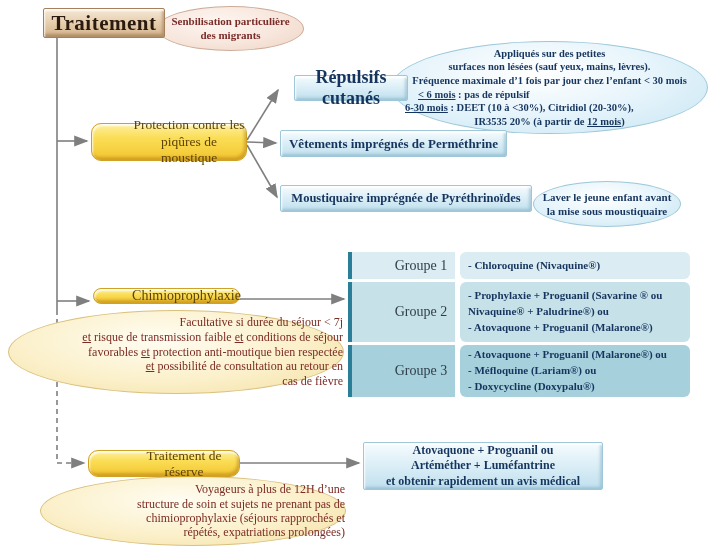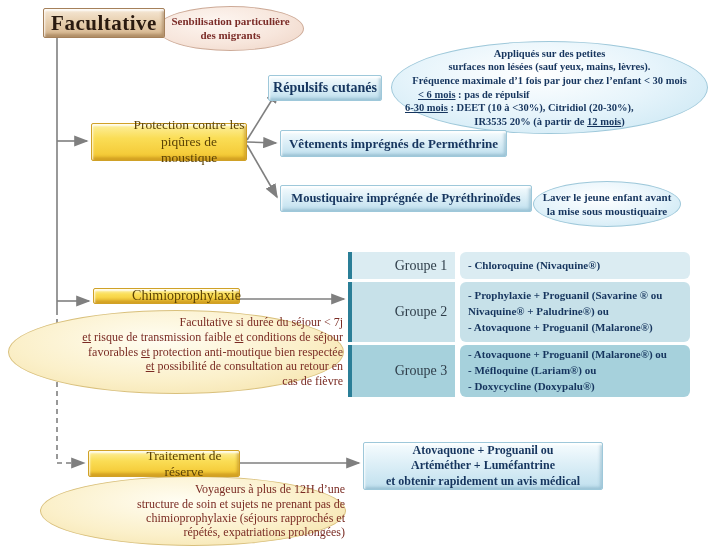--- a/index.html
+++ b/index.html
@@ -16,21 +16,21 @@
     display:flex; flex-direction:column; align-items:center; justify-content:center;
     text-align:center;
   }
   .tan {
     background:linear-gradient(180deg,#f6e8d6 0%,#e8d0b0 45%,#d4b38c 100%);
     border:1px solid #a5805a; border-radius:2px;
     box-shadow:inset 1px 2px 2px rgba(255,255,255,.85), inset -2px -3px 3px rgba(130,95,55,.45);
   }
   .yellow {
     background:linear-gradient(180deg,#fdf0a0 0%,#fadd55 40%,#f3c52f 100%);
-    border:1px solid #d0a127; border-radius:2px;
+    border:1px solid #d0a127; border-radius:10px;
     box-shadow:inset 1px 2px 2px rgba(255,255,255,.85), inset -2px -3px 3px rgba(170,115,15,.45);
     color:#5c4305;
     padding-left:40px;
   }
   .blue {
     background:linear-gradient(180deg,#f6fcfe 0%,#ddeff7 45%,#c0e0ee 100%);
     border:1px solid #9ec8da; border-radius:2px;
     box-shadow:inset 1px 2px 2px rgba(255,255,255,.9), inset -2px -2px 3px rgba(110,160,185,.45);
     color:#16355e; font-weight:bold;
   }
@@ -46,21 +46,21 @@
     background:radial-gradient(ellipse at 45% 35%, #ffffff 0%, #e6f4fb 50%, #c6e5f2 100%);
     border:1px solid #9ec8da; color:#16355e; font-weight:bold;
   }
   .cream {
     background:radial-gradient(ellipse at 45% 35%, #fffdf2 0%, #fbf0ca 55%, #f3dfa2 100%);
     border:1px solid #d9c07c; color:#7a2b23; font-weight:normal;text-align:right;
   }
   .title-box   { left:43px;  top:8px;   width:122px; height:30px; font-size:21px; font-weight:bold; color:#2a1a10; letter-spacing:.5px; }
   .mig-ellipse { left:157px; top:6px;   width:147px; height:45px; font-size:11px; line-height:1.25; }
   .prot-box    { left:91px;  top:123px; width:156px; height:38px; font-size:13.5px; line-height:1.25; }
-  .rep-box     { left:268px; top:75px;  width:114px; height:26px; font-size:14px; }
+  .rep-box     { left:294px; top:75px;  width:114px; height:26px; font-size:18px; }
   .big-el      { left:391px; top:41px;  width:317px; height:93px; font-size:10.5px; line-height:1.3; }
   .big-el .indent  { text-align:left; padding-left:26px; }
   .big-el .indent2 { text-align:left; padding-left:13px; }
   .vet-box     { left:280px; top:130px; width:227px; height:27px; font-size:13px; }
   .mou-box     { left:280px; top:185px; width:252px; height:27px; font-size:12.5px; }
   .laver-el    { left:533px; top:181px; width:148px; height:46px; font-size:11px; line-height:1.3; }
   .chim-box    { left:93px;  top:288px; width:147px; height:16px; font-size:14px; }
   .fac-el      { left:8px;   top:310px; width:336px; height:84px; font-size:12px; line-height:1.23; }
   .trait-box   { left:88px;  top:450px; width:152px; height:27px; font-size:13.5px; }
   .reserve-box { left:363px; top:442px; width:240px; height:48px; font-size:12px; line-height:1.3; }
@@ -98,21 +98,21 @@
     <line class="ln" x1="57" y1="141" x2="87" y2="141" marker-end="url(#ah)"></line>
     <line class="ln" x1="57" y1="301" x2="89" y2="301" marker-end="url(#ah)"></line>
     <line class="ln dash" x1="57" y1="463" x2="84" y2="463" marker-end="url(#ah)"></line>
     <line class="ln" x1="247" y1="140" x2="278" y2="90" marker-end="url(#ah)"></line>
     <line class="ln" x1="247" y1="142" x2="276" y2="143" marker-end="url(#ah)"></line>
     <line class="ln" x1="247" y1="145" x2="277" y2="197" marker-end="url(#ah)"></line>
     <line class="ln" x1="240" y1="299" x2="344" y2="299" marker-end="url(#ah)"></line>
     <line class="ln" x1="240" y1="463" x2="359" y2="463" marker-end="url(#ah)"></line>
   </svg>
 
-  <div class="box tan title-box">Facultative</div>
+  <div class="box tan title-box">Traitement</div>
 
   <div class="ellipse pink mig-ellipse">
     <div>Senbilisation particulière</div>
     <div>des migrants</div>
   </div>
 
   <div class="box yellow prot-box">
     <div>Protection contre les</div>
     <div>piqûres de moustique</div>
   </div>

